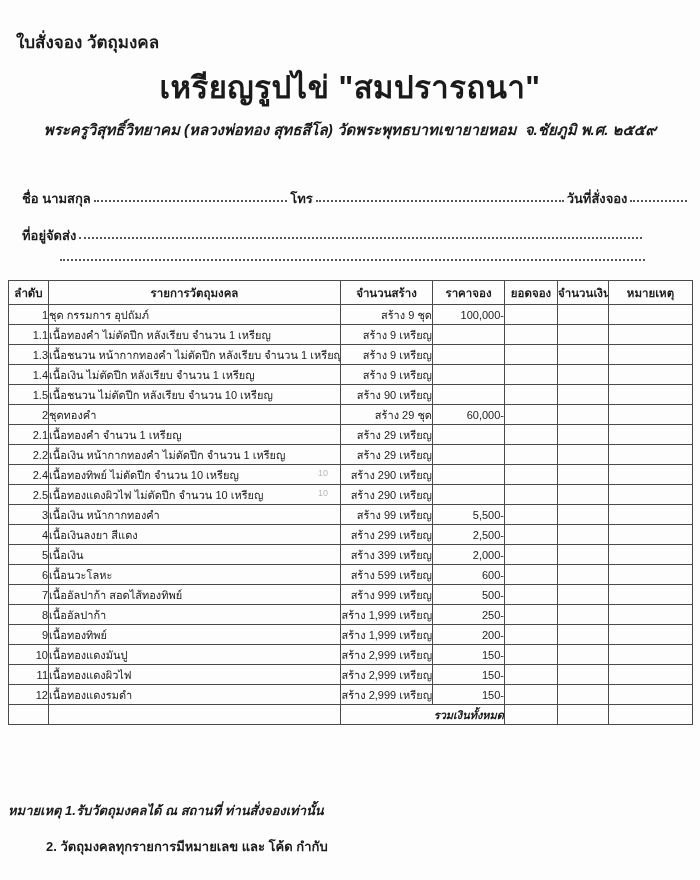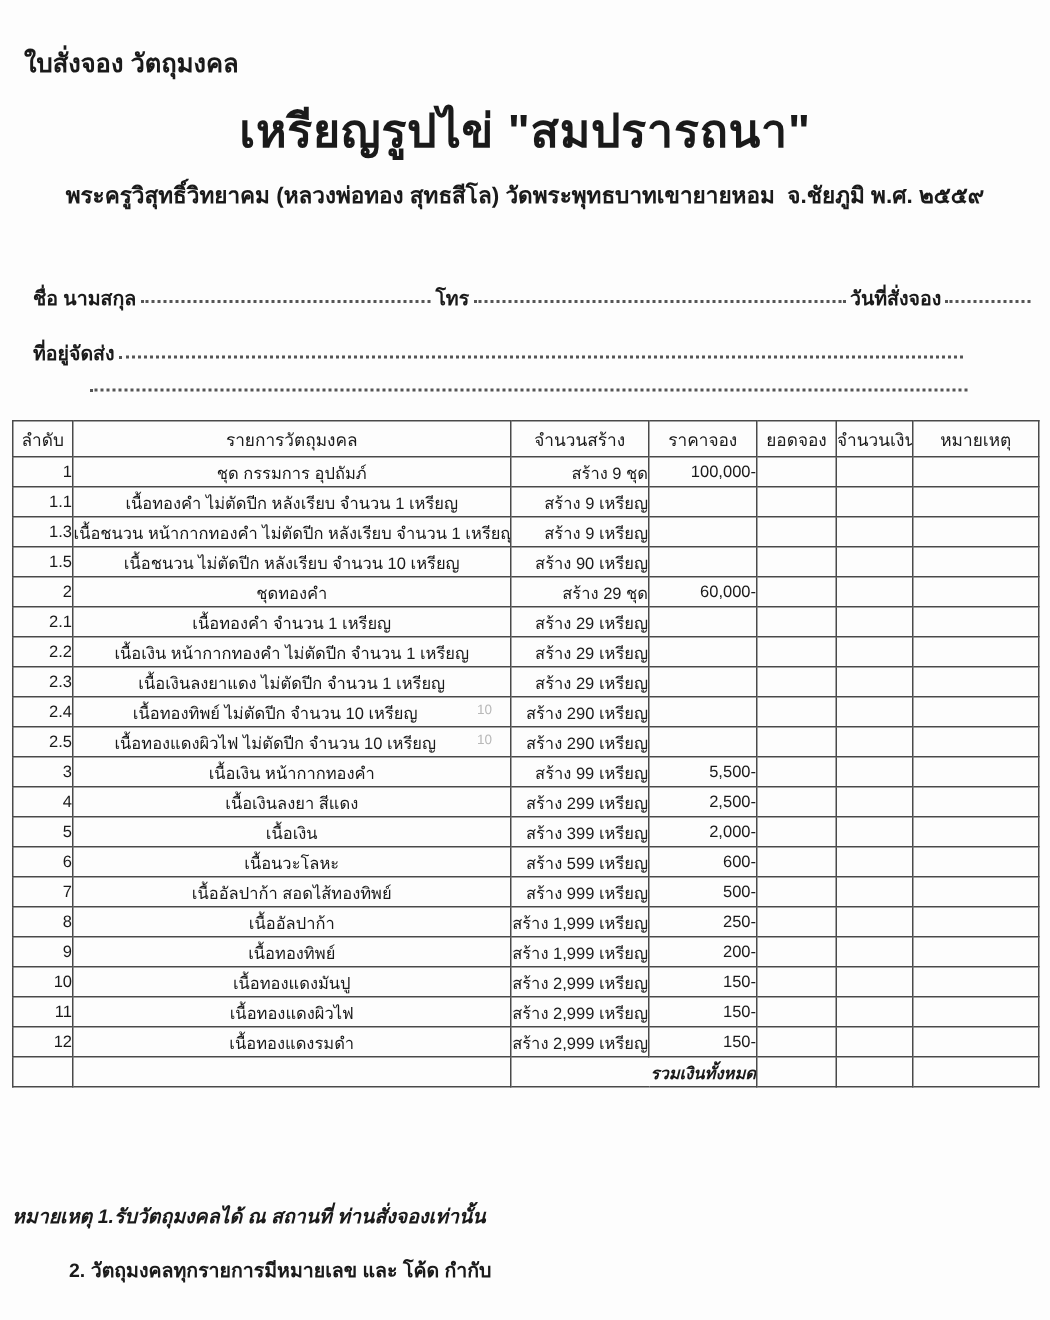--- a/index.html
+++ b/index.html
@@ -7,44 +7,44 @@
     position:relative;width:700px;height:880px;margin:0 auto;
     background:#fdfdfd;color:#1a1a1a;
     font-family:"Liberation Sans","DejaVu Sans",sans-serif;
     overflow:hidden;
   }
   .t1{position:absolute;top:28px;left:0;width:100%;text-align:left;
       font-size:17px;font-weight:bold;margin-left:16px;}
   .t2{position:absolute;top:62px;left:0;width:100%;text-align:center;
       font-size:31px;font-weight:bold;letter-spacing:.5px;}
   .t3{position:absolute;top:118px;left:0;width:100%;text-align:center;
-      font-size:15px;font-weight:bold;white-space:pre;}
+      font-size:15px;font-weight:bold;white-space:pre;font-style:italic;}
 
   .frow{position:absolute;display:flex;align-items:flex-start;
         font-size:13px;font-weight:bold;}
   .lbl{white-space:nowrap;}
   .dots{border-bottom:2px dotted #555;height:12px;margin:0 3px;}
   .d1{flex:178;}
   .d2{flex:228;}
   .d3{flex:52;}
   .dfull{flex:1;}
   #frow1{left:22px;right:10px;top:188px;}
   #frow2{left:22px;right:55px;top:225px;}
   #frow3{position:absolute;left:60px;right:55px;top:245px;height:14px;
          border-bottom:2px dotted #555;}
 
   table.otable{position:absolute;left:8px;top:280px;width:684px;
       border-collapse:collapse;table-layout:fixed;}
   .otable th,.otable td{border:1px solid #4a4a4a;padding:0;overflow:hidden;
       white-space:nowrap;}
-  .otable th{height:23px;font-weight:normal;font-size:11.5px;}
+  .otable th{height:23px;font-weight:bold;font-size:11.5px;}
   .th-item{font-size:14px;}
   .otable td{height:19px;font-size:11px;}
   .c-no{text-align:right;padding-right:3px;}
-  .c-item{text-align:center;padding-left:4px;}
+  .c-item{text-align:left;padding-left:4px;}
   .c-made{text-align:right;padding-right:4px;}
   .c-price{text-align:right;padding-right:6px;}
   .wm{float:right;color:#b8b8b8;font-size:9px;margin-right:12px;
       margin-top:3px;line-height:1;}
   .total-cell{font-weight:bold;font-size:12.5px;text-align:right;
       padding-right:5px;font-style:italic;}
 
   .note1{position:absolute;left:8px;top:800px;font-size:13px;font-weight:bold;font-style:italic;}
   .note2{position:absolute;left:46px;top:836px;font-size:13px;font-weight:bold;}
 </style>
@@ -116,20 +116,29 @@
         <tr>
           <td class="c-no">1.3</td>
           <td class="c-item">เนื้อชนวน หน้ากากทองคำ ไม่ตัดปีก หลังเรียบ จำนวน 1 เหรียญ</td>
           <td class="c-made">สร้าง 9 เหรียญ</td>
           <td class="c-price"></td>
           <td class="c-booked"></td>
           <td class="c-amount"></td>
           <td class="c-remark"></td>
         </tr>
         <tr>
+          <td class="c-no">1.4</td>
+          <td class="c-item">เนื้อเงิน ไม่ตัดปีก หลังเรียบ จำนวน 1 เหรียญ</td>
+          <td class="c-made">สร้าง 9 เหรียญ</td>
+          <td class="c-price"></td>
+          <td class="c-booked"></td>
+          <td class="c-amount"></td>
+          <td class="c-remark"></td>
+        </tr>
+        <tr>
           <td class="c-no">1.5</td>
           <td class="c-item">เนื้อชนวน ไม่ตัดปีก หลังเรียบ จำนวน 10 เหรียญ</td>
           <td class="c-made">สร้าง 90 เหรียญ</td>
           <td class="c-price"></td>
           <td class="c-booked"></td>
           <td class="c-amount"></td>
           <td class="c-remark"></td>
         </tr>
         <tr>
           <td class="c-no">2</td>
@@ -152,29 +161,20 @@
         <tr>
           <td class="c-no">2.2</td>
           <td class="c-item">เนื้อเงิน หน้ากากทองคำ ไม่ตัดปีก จำนวน 1 เหรียญ</td>
           <td class="c-made">สร้าง 29 เหรียญ</td>
           <td class="c-price"></td>
           <td class="c-booked"></td>
           <td class="c-amount"></td>
           <td class="c-remark"></td>
         </tr>
         <tr>
-          <td class="c-no">2.3</td>
-          <td class="c-item">เนื้อเงินลงยาแดง ไม่ตัดปีก จำนวน 1 เหรียญ</td>
-          <td class="c-made">สร้าง 29 เหรียญ</td>
-          <td class="c-price"></td>
-          <td class="c-booked"></td>
-          <td class="c-amount"></td>
-          <td class="c-remark"></td>
-        </tr>
-        <tr>
           <td class="c-no">2.4</td>
           <td class="c-item">เนื้อทองทิพย์ ไม่ตัดปีก จำนวน 10 เหรียญ<span class="wm">10</span></td>
           <td class="c-made">สร้าง 290 เหรียญ</td>
           <td class="c-price"></td>
           <td class="c-booked"></td>
           <td class="c-amount"></td>
           <td class="c-remark"></td>
         </tr>
         <tr>
           <td class="c-no">2.5</td>

